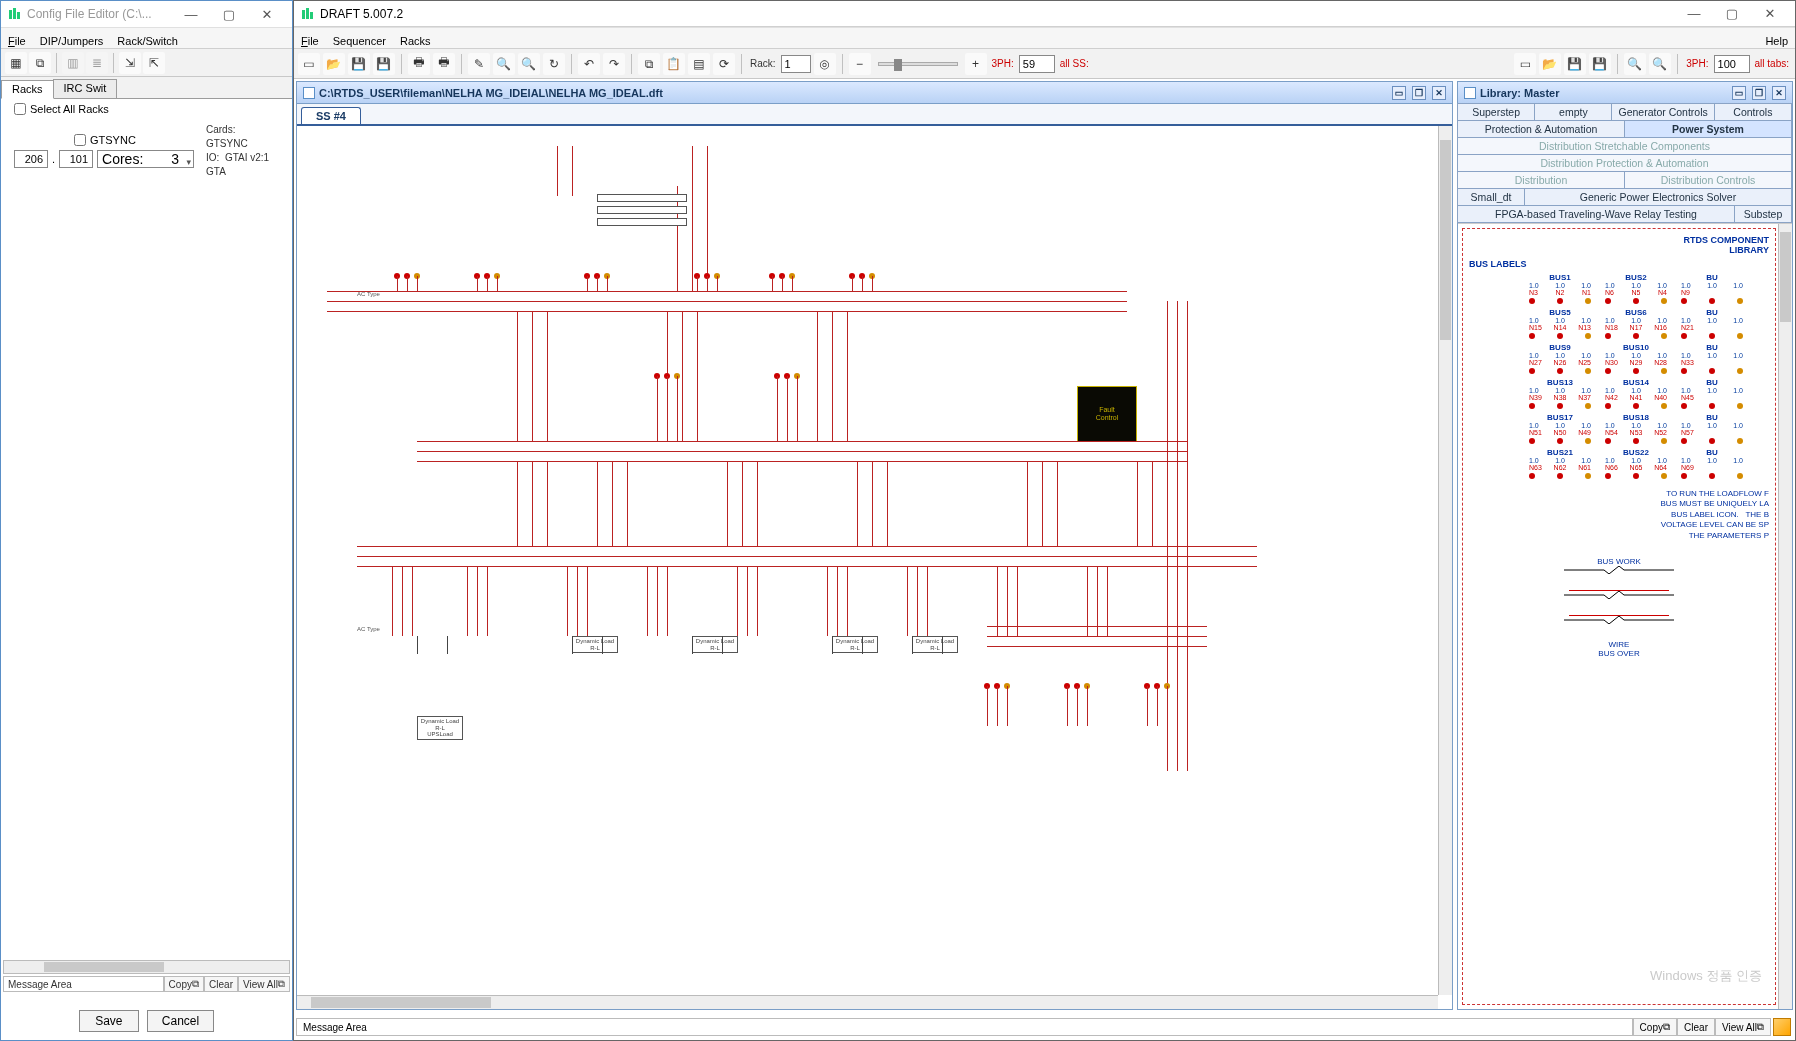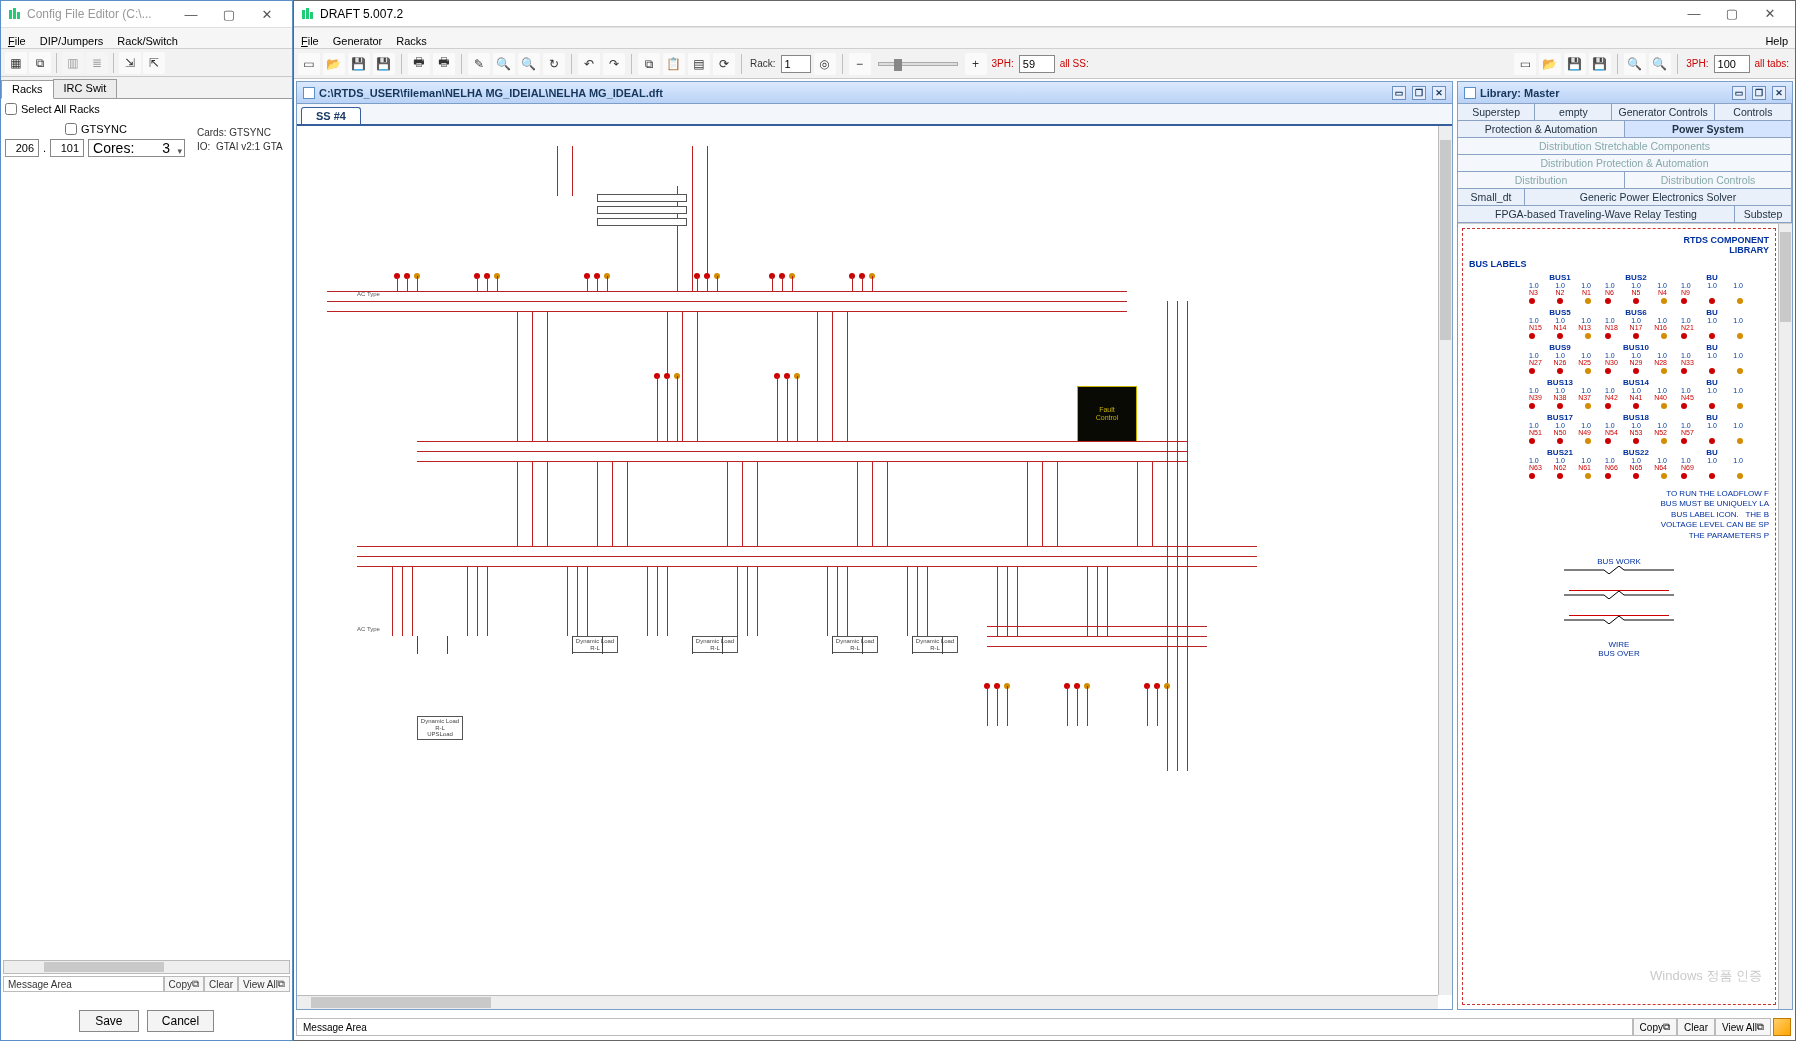--- a/index.html
+++ b/index.html
@@ -22,21 +22,21 @@
 .menubar span u { text-decoration: underline; }
 
 .cfe .toolbar, .main .toolbar { height: 28px; background: #f2f2f2; border-bottom: 1px solid #c8c8c8; display: flex; align-items: center; padding: 0 4px; gap: 2px; }
 .tbtn { width: 22px; height: 22px; border: 1px solid transparent; border-radius: 2px; display: inline-flex; align-items: center; justify-content: center; font-size: 12px; color: #333; background: #fafafa; }
 .tsep { width: 1px; height: 20px; background: #c0c0c0; margin: 0 3px; }
 
 .cfe .tabstrip { height: 22px; display: flex; border-bottom: 1px solid #9c9c9c; background: #f2f2f2; padding-top: 2px; }
 .cfe .tab { padding: 2px 10px; border: 1px solid #9c9c9c; border-bottom: none; margin-right: -1px; background: #ececec; font-size: 11px; }
 .cfe .tab.active { background: #fff; border-bottom: 1px solid #fff; position: relative; top: 1px; }
 
-.cfe-body { padding: 4px 4px; font-size: 11px; }
+.cfe-body { padding: 4px 13px; font-size: 11px; }
 .chk { display: inline-flex; align-items: center; gap: 4px; }
 .chk input { width: 12px; height: 12px; }
 .rack-row { display: flex; align-items: center; gap: 4px; margin-top: 6px; }
 .numbox { width: 34px; height: 18px; border: 1px solid #888; background: #fff; text-align: right; padding-right: 4px; font-size: 11px; }
 .droplike { height: 18px; border: 1px solid #888; background: #fff; padding: 0 14px 0 4px; font-size: 14px; position: relative; display: inline-flex; align-items: flex-end; gap: 12px; }
 .droplike::after { content: "▾"; position: absolute; right: 2px; font-size: 9px; color: #555; }
 .rack-meta { margin-left: 8px; font-size: 10px; color: #333; line-height: 14px; }
 
 .cfe-hscroll { position: absolute; bottom: 66px; left: 2px; right: 2px; height: 14px; background: #eee; border: 1px solid #bbb; }
 .cfe-hscroll .thumb { position: absolute; left: 40px; width: 120px; top: 1px; bottom: 1px; background: #c9c9c9; }
@@ -232,21 +232,21 @@
     </span>
     <span class="title">DRAFT 5.007.2</span>
     <span class="winbtns">
       <span>—</span>
       <span>▢</span>
       <span>✕</span>
     </span>
   </div>
   <div class="menubar">
     <span><u>F</u>ile</span>
-    <span>Generator</span>
+    <span>Sequencer</span>
     <span>Racks</span>
     <span class="spacer"></span>
     <span>Help</span>
   </div>
 
   <div class="toolbar">
 
     <span class="tbtn">▭</span>
     <span class="tbtn">📂</span>
     <span class="tbtn">💾</span>

